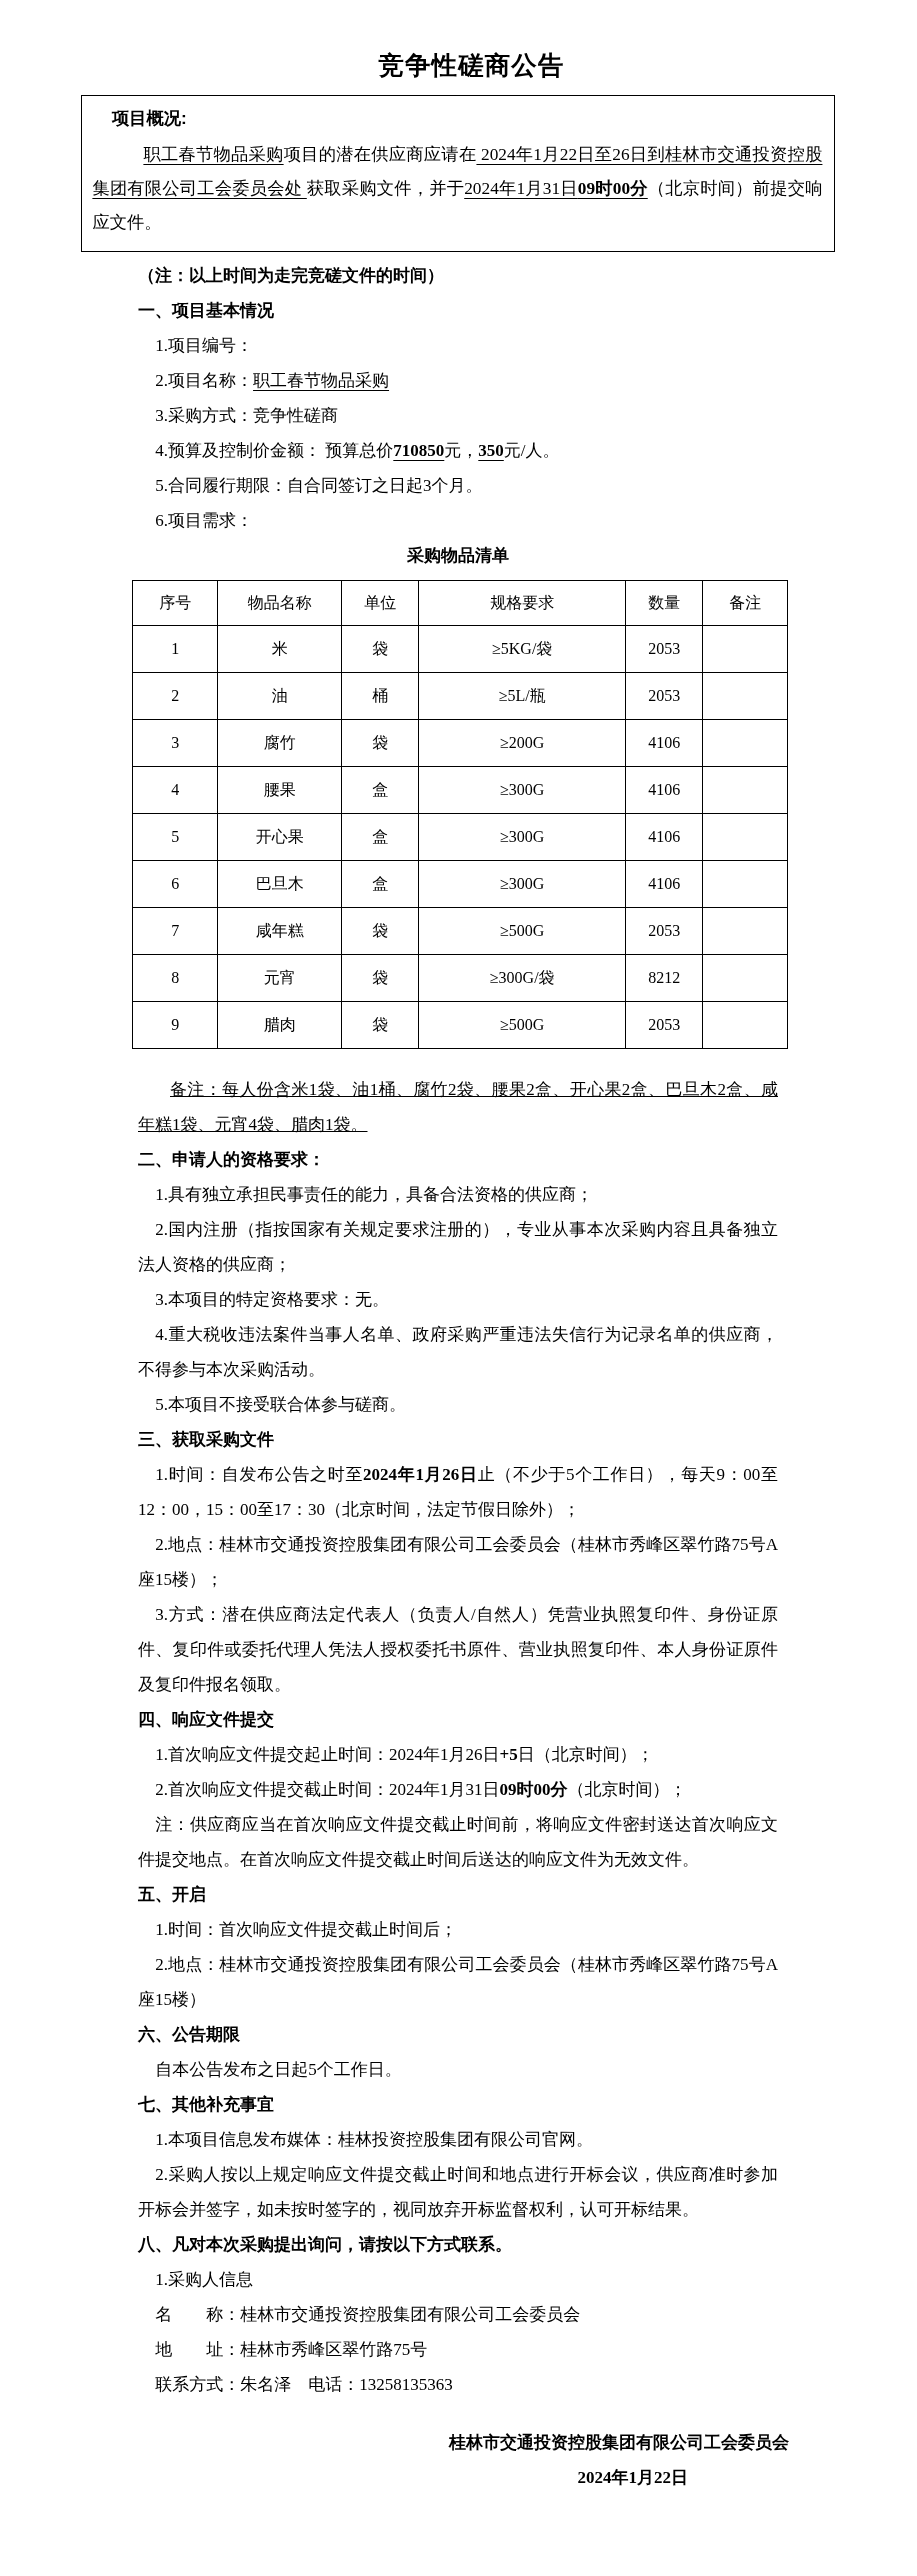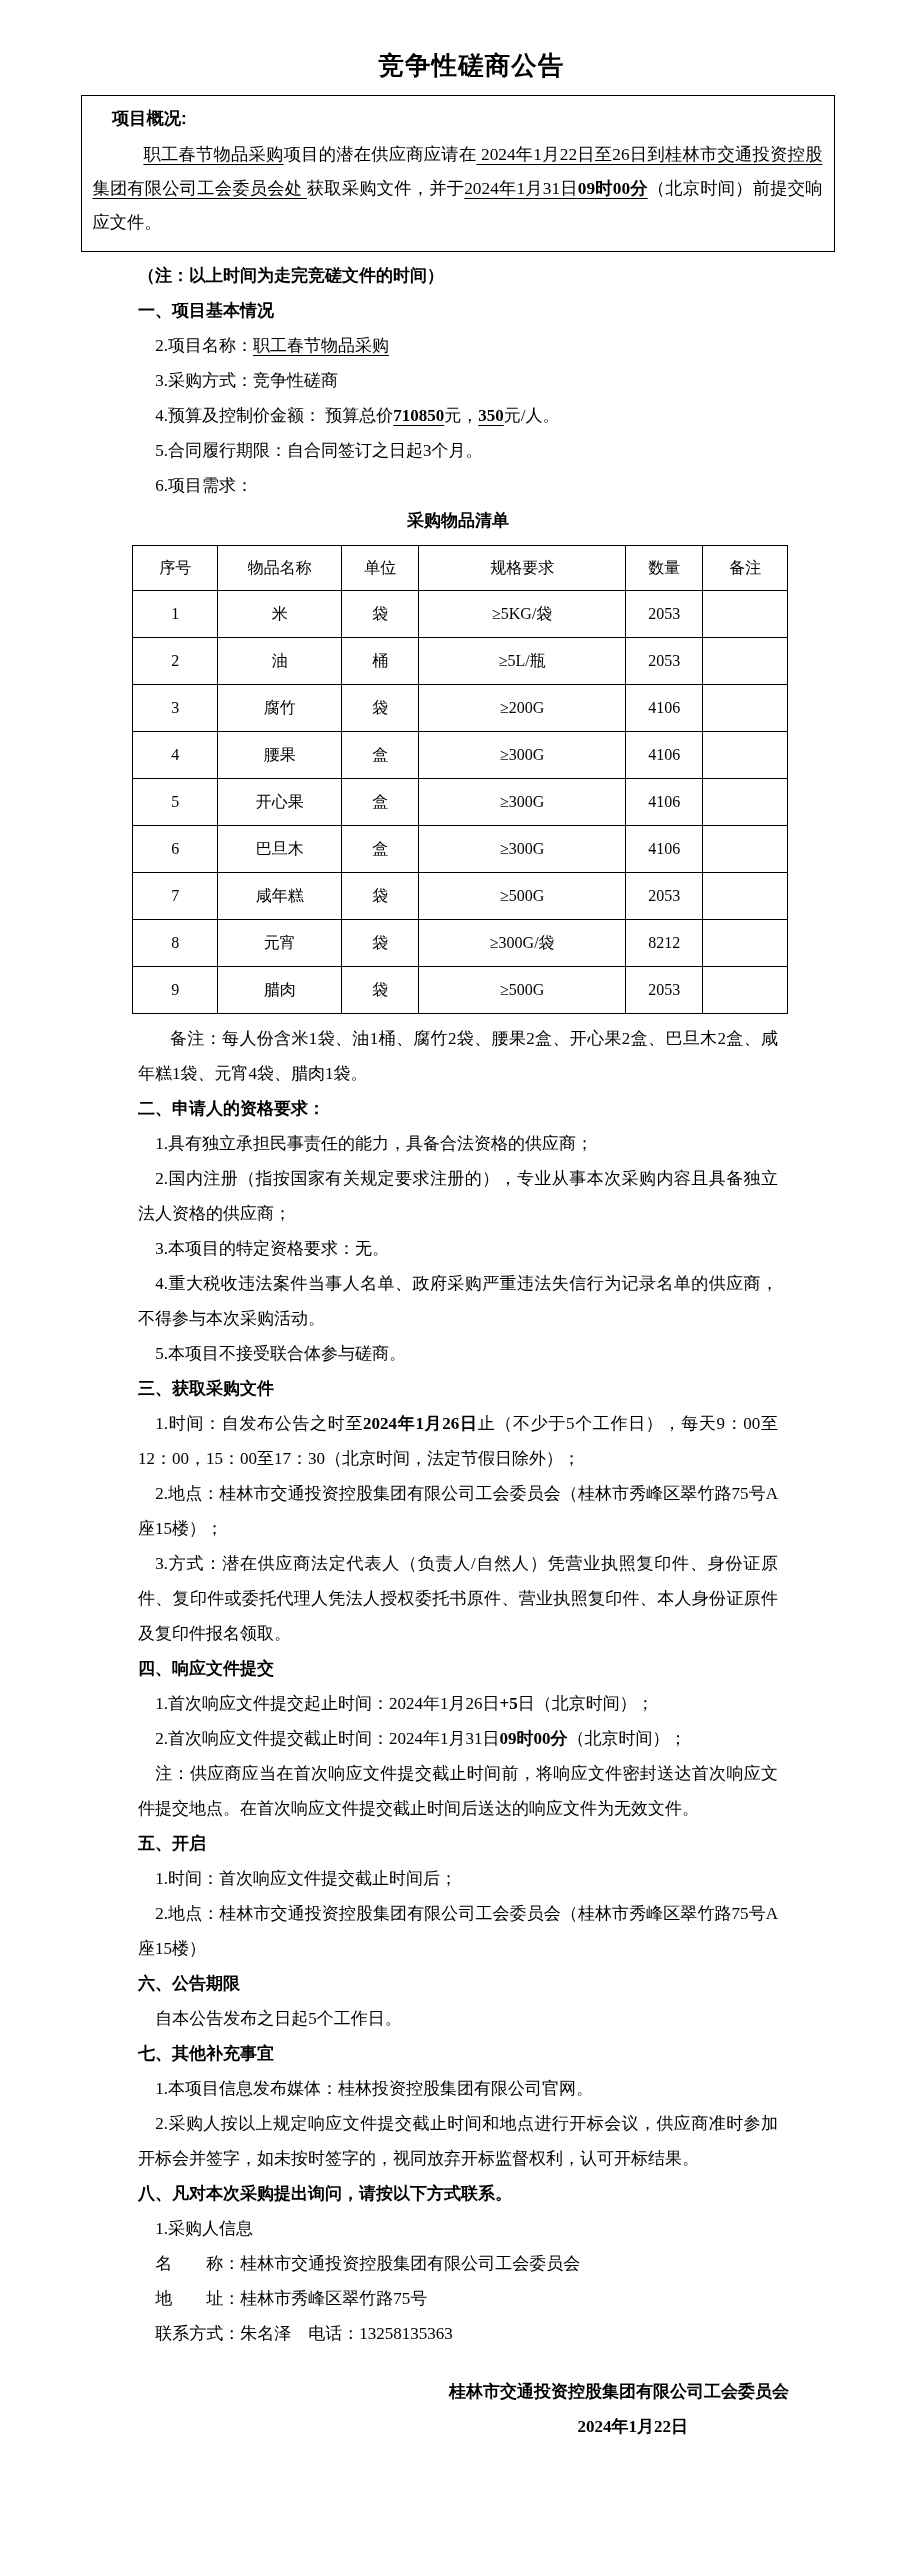--- a/index.html
+++ b/index.html
@@ -40,40 +40,41 @@
   table.items{
     border-collapse:collapse;table-layout:fixed;
     width:656px;margin-left:-5.8px;margin-top:7px;padding-left:7px;
   }
   table.items td{
     border:1.2px solid #000;text-align:center;vertical-align:middle;
     font-size:16px;line-height:19.6px;padding:0;overflow:hidden;
   }
   tr.hdr td{height:44px;}
   tr.row td{height:46px;}
-  .remark{margin-top:7px;text-indent:32px;}
+  .remark{margin-top:23px;text-indent:32px;text-decoration:underline;}
   .footer{margin-top:23px;font-size:17px;line-height:35px;font-weight:bold;}
   .footer-org{text-align:right;margin-right:128px;}
   .footer-date{text-align:right;margin-right:229px;}
 </style>
 </head>
 <body>
 
 <div class="title">竞争性磋商公告</div>
 
 <div class="overview-box">
   <div class="box-heading">项目概况:</div>
   <p class="box-para"><span class="u">职工春节物品采购</span><span>项目的潜在供应商应请在</span><span class="u"> 2024年1月22日至26日到桂林市交通投资控股集团有限公司工会委员会处 </span><span> 获取采购文件，并于</span><span class="u">2024年1月31日</span><span class="u b">09时00分</span><span>（北京时间）前提交响应文件。</span></p>
 </div>
 
 <div class="content">
 
   <p class="ln hei">（注：以上时间为走完竞磋文件的时间）</p>
 
   <p class="ln hei">一、项目基本情况</p>
+  <p class="ln indent">1.项目编号：</p>
   <p class="ln indent"><span>2.项目名称：</span><span class="u">职工春节物品采购</span></p>
   <p class="ln indent">3.采购方式：竞争性磋商</p>
   <p class="ln indent"><span>4.预算及控制价金额： 预算总价</span><span class="u b">710850</span><span>元，</span><span class="u b">350</span><span>元/人。</span></p>
   <p class="ln indent">5.合同履行期限：自合同签订之日起3个月。</p>
   <p class="ln indent">6.项目需求：</p>
 
   <p class="ln caption hei">采购物品清单</p>
 
   <table class="items">
     <colgroup>

